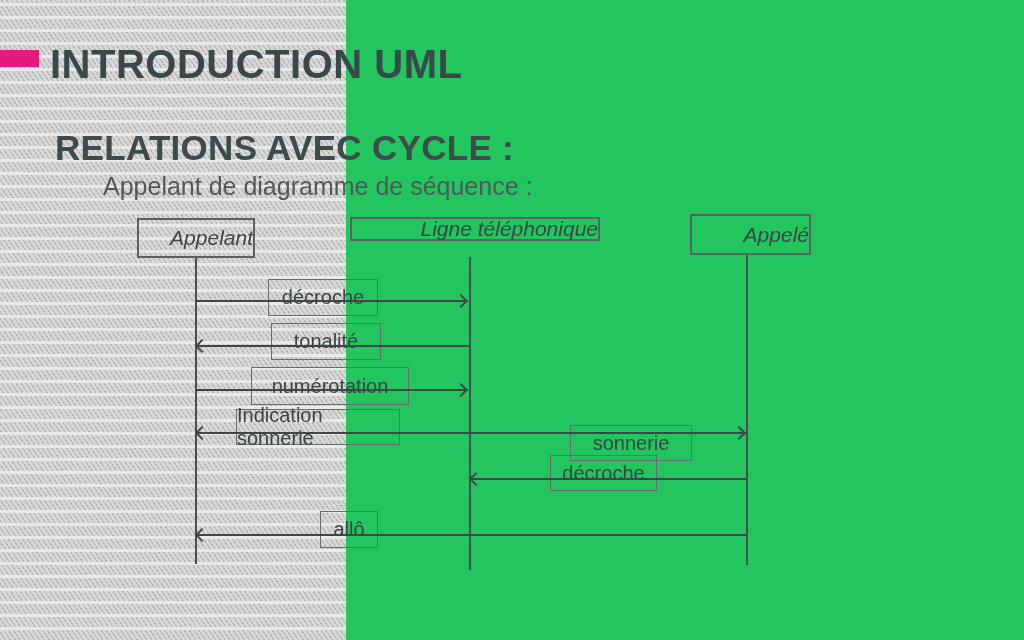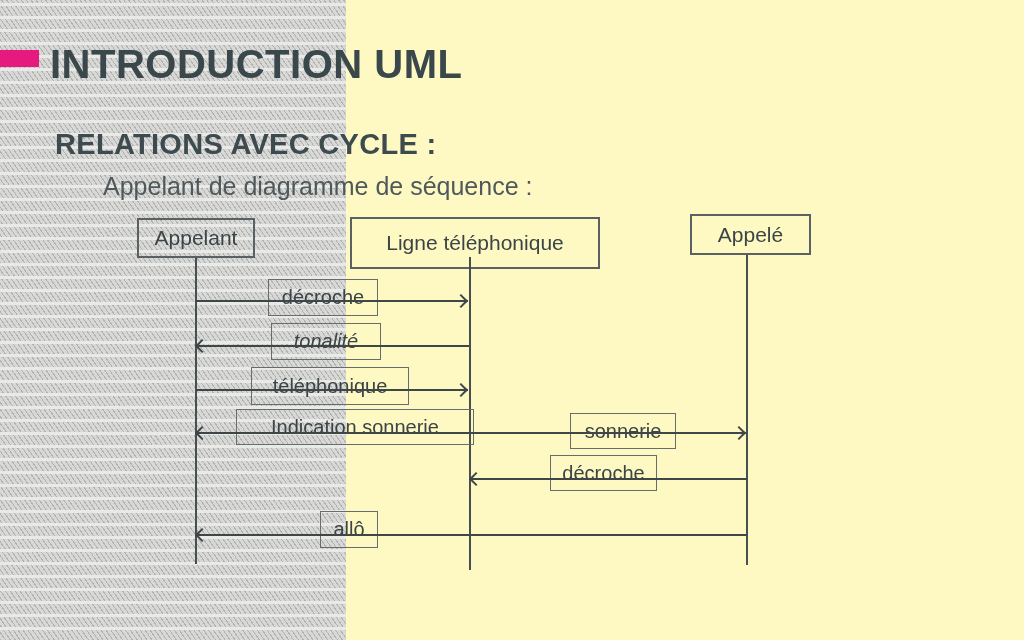--- a/index.html
+++ b/index.html
@@ -1,51 +1,51 @@
 <!DOCTYPE html>
 <html><head>
 <meta charset="utf-8">
 <style>
   html,body{margin:0;padding:0;}
   body{font-family:"Liberation Sans","DejaVu Sans",sans-serif;}
   .slide{
     position:relative;width:1024px;height:640px;overflow:hidden;
-    background:#fef9c3;
+    background:#22c55e;
   }
   
   .hatch{
     position:absolute;left:0;top:0;width:346px;height:640px;
     background:
       repeating-linear-gradient(0deg, rgba(0,0,0,0) 0 10px, #e9e9e8 10px 13px),
       repeating-linear-gradient(55deg, #b2b2b1 0 1px, rgba(0,0,0,0) 1px 4px),
       #d8d8d6;
   }
   .accent{
     position:absolute;left:0;top:50px;width:39px;height:17px;
     background:#e6197e;
   }
   .title{
     position:absolute;left:50px;top:42px;
     font-size:40px;font-weight:bold;color:#3a474b;letter-spacing:0.5px;
     margin:0;white-space:nowrap;
   }
   .heading{
     position:absolute;left:55px;top:128px;
-    font-size:29px;font-weight:bold;color:#3d4a4e;letter-spacing:0.3px;
+    font-size:35px;font-weight:bold;color:#3d4a4e;letter-spacing:0.3px;
     margin:0;white-space:nowrap;
   }
   .subheading{
     position:absolute;left:103px;top:172px;
     font-size:25px;color:#4f595b;margin:0;white-space:nowrap;
   }
   
   .actor{
     position:absolute;border:2px solid #5a6164;box-sizing:border-box;
-    display:flex;align-items:center;justify-content:center;
-    font-size:21px;color:#3b4446;background:transparent;
+    display:flex;align-items:center;justify-content:flex-end;
+    font-size:21px;color:#3b4446;background:transparent;font-style:italic;
   }
   .lifeline{
     position:absolute;width:2px;background:#474f51;
   }
   .msg-box{
     position:absolute;border:1.5px solid #666d6f;box-sizing:border-box;
     display:flex;align-items:center;justify-content:center;
     font-size:20px;color:#3b4446;background:transparent;margin-top:17px;
   }
   .msg-line{
@@ -68,53 +68,53 @@
   <div class="accent"></div>
   <h1 class="title">INTRODUCTION UML</h1>
   <h2 class="heading">RELATIONS AVEC CYCLE :</h2>
   <div class="subheading">Appelant de diagramme de séquence :</div>
 
   <div>
 
     <div class="actor" style="left:137px;top:218px;width:118px;height:40px;">
       <span>Appelant</span>
     </div>
-    <div class="actor" style="left:350px;top:217px;width:250px;height:52px;">
+    <div class="actor" style="left:350px;top:217px;width:250px;height:24px;">
       <span>Ligne téléphonique</span>
     </div>
     <div class="actor" style="left:690px;top:214px;width:121px;height:41px;">
       <span>Appelé</span>
     </div>
 
     <div class="lifeline" style="left:195px;top:258px;height:306px;"></div>
     <div class="lifeline" style="left:469px;top:257px;height:313px;"></div>
     <div class="lifeline" style="left:746px;top:255px;height:310px;"></div>
 
     <div class="msg-box" style="left:268px;top:262px;width:110px;height:37px;">
       <span>décroche</span>
     </div>
     <div class="msg-line" style="left:196px;top:300px;width:272px;"></div>
     <div class="chev r" style="left:456px;top:296px;"></div>
 
-    <div class="msg-box" style="left:271px;top:306px;width:110px;height:37px;font-style:italic;">
+    <div class="msg-box" style="left:271px;top:306px;width:110px;height:37px;">
       <span>tonalité</span>
     </div>
     <div class="msg-line" style="left:197px;top:345px;width:272px;"></div>
     <div class="chev l" style="left:197px;top:341px;"></div>
 
     <div class="msg-box" style="left:251px;top:350px;width:158px;height:38px;">
-      <span>téléphonique</span>
+      <span>numérotation</span>
     </div>
     <div class="msg-line" style="left:196px;top:389px;width:272px;"></div>
     <div class="chev r" style="left:456px;top:385px;"></div>
 
-    <div class="msg-box" style="left:236px;top:392px;width:238px;height:36px;">
+    <div class="msg-box" style="left:236px;top:392px;width:164px;height:36px;">
       <span>Indication sonnerie</span>
     </div>
-    <div class="msg-box" style="left:570px;top:396px;width:106px;height:36px;">
+    <div class="msg-box" style="left:570px;top:408px;width:122px;height:36px;">
       <span>sonnerie</span>
     </div>
     <div class="msg-line" style="left:197px;top:432px;width:549px;"></div>
     <div class="chev l" style="left:197px;top:428px;"></div>
     <div class="chev r" style="left:734px;top:428px;"></div>
 
     <div class="msg-box" style="left:550px;top:438px;width:107px;height:36px;">
       <span>décroche</span>
     </div>
     <div class="msg-line" style="left:471px;top:478px;width:276px;"></div>

